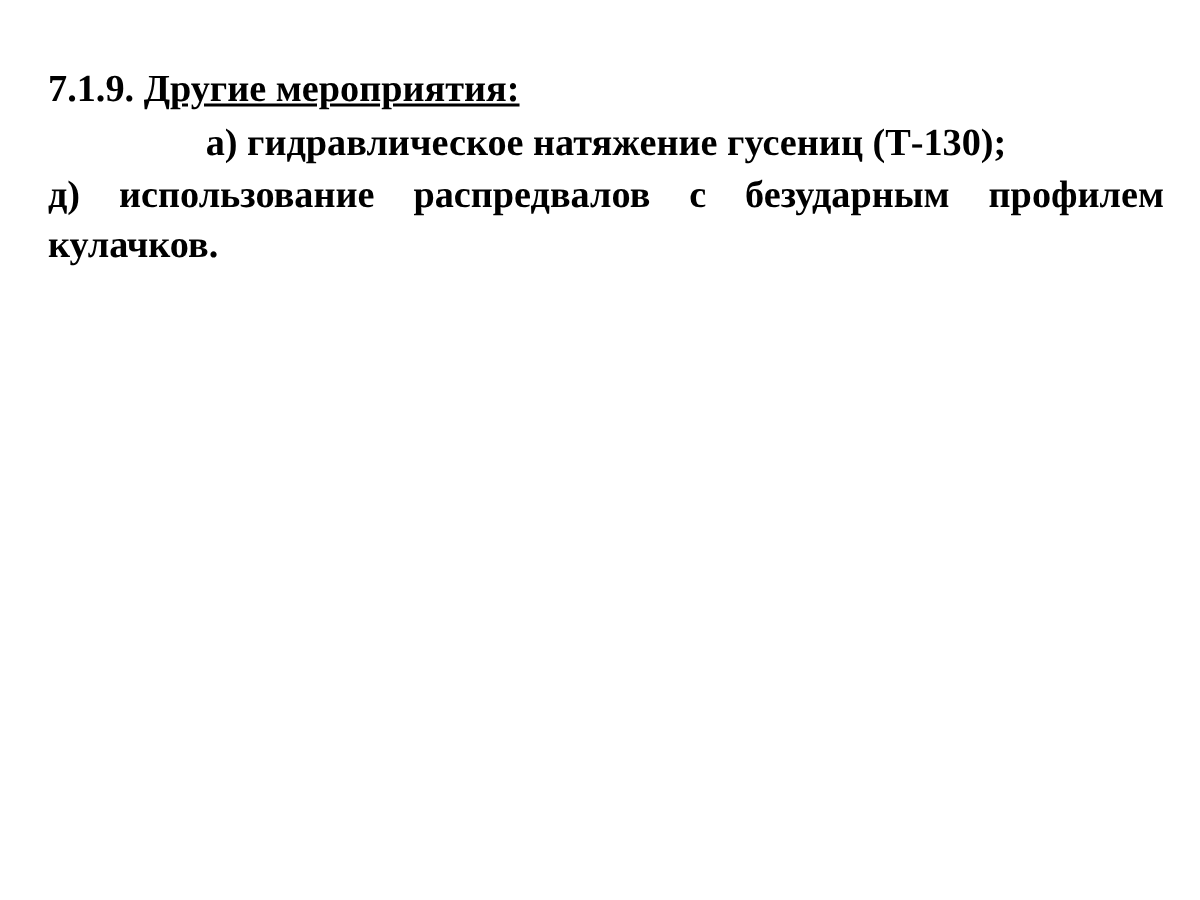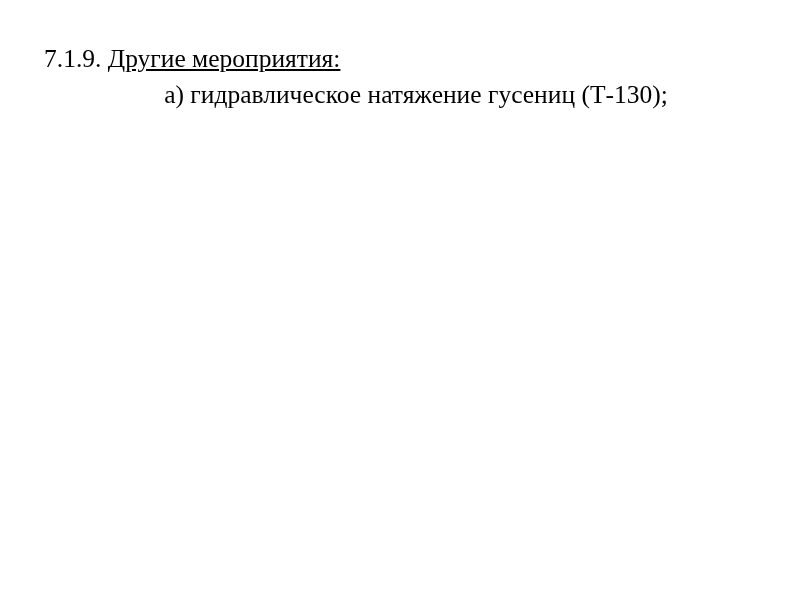--- a/index.html
+++ b/index.html
@@ -11,22 +11,23 @@
     height: 600px;
     background: #ffffff;
     font-family: "Liberation Serif", "DejaVu Serif", serif;
     color: #000000;
     overflow: hidden;
   }
   .page {
     width: 800px;
     height: 600px;
     box-sizing: border-box;
-    padding: 42px 28px 0 44px;
+    padding: 42px 28px 0 32px;
     position: relative;
+    font-weight: bold;
   }
   .doc-body {
     width: 744px;
   }
   .para {
     font-size: 25.5px;
     line-height: 1.30;
     text-align: justify;
     text-justify: inter-word;
     margin: 0 0 2px 0;
@@ -50,15 +51,16 @@
 <div class="page">
   <div class="doc-body">
 
     <p class="para para-heading"><span>7.1.9.</span> <span class="underline">Другие мероприятия:</span></p>
 
     <p class="para no-justify">а) гидравлическое натяжение гусениц (Т-130);</p>
 
 
 
 
+    <p class="para">д) использование распредвалов с безударным профилем кулачков.</p>
 
   </div>
 </div>
 
 </body></html>

